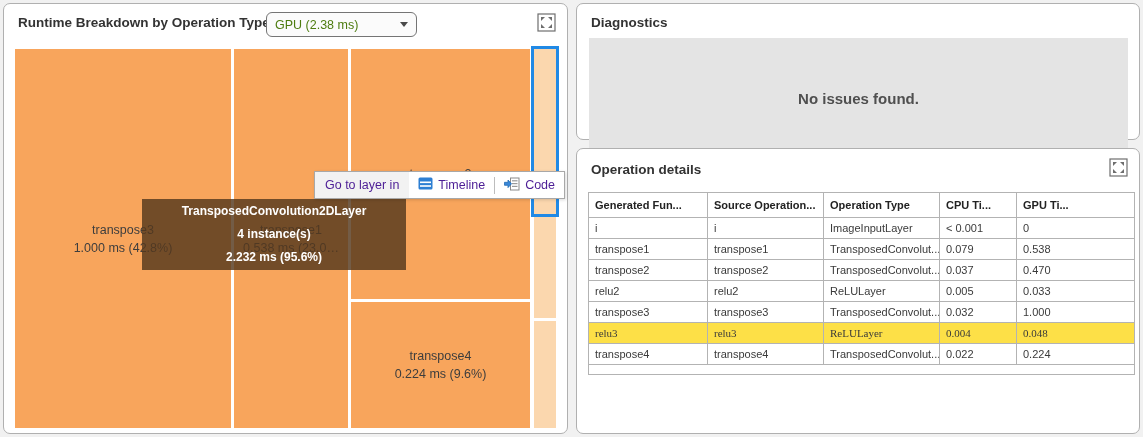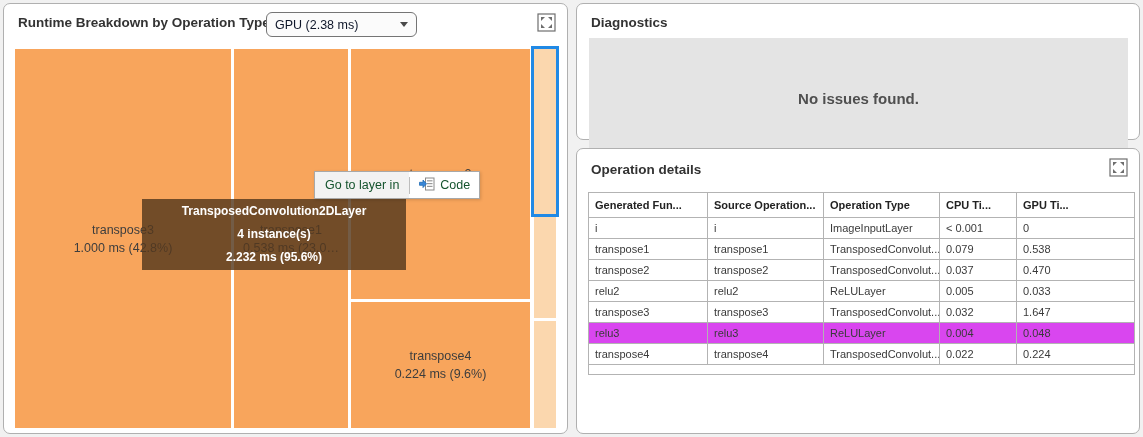--- a/index.html
+++ b/index.html
@@ -9,21 +9,21 @@
   #diag-panel{left:576px;top:3px;width:564px;height:137px;border-radius:7px;}
   #ops-panel{left:576px;top:148px;width:564px;height:286px;padding-left:9px;}
   .panel-title{position:absolute;font-size:13.5px;font-weight:bold;color:#333;}
   #left-title{left:14px;top:11px;}
   #diag-title{left:14px;top:11px;}
   #ops-title{left:14px;top:13px;}
   
   #type-dropdown{position:absolute;left:262px;top:8px;width:151px;height:25px;background:#fbfbfb;
     border:1px solid #757575;border-radius:6px;display:flex;align-items:center;box-sizing:border-box;
     padding:0 8px;cursor:pointer;}
-  #type-dropdown .dd-text{font-size:12.5px;color:#0f172a;flex:1;}
+  #type-dropdown .dd-text{font-size:12.5px;color:#4d7c0f;flex:1;}
   .caret{width:0;height:0;border-left:4.5px solid transparent;border-right:4.5px solid transparent;
     border-top:5.5px solid #4a4a4a;margin-left:4px;}
   
   .expand-btn{position:absolute;width:19px;height:19px;cursor:pointer;}
   #left-expand{right:11px;top:9px;}
   #ops-expand{right:11px;top:9px;}
   
   .tm-block{position:absolute;background:#f8a55c;display:flex;flex-direction:column;
     align-items:center;justify-content:center;color:#3d3d3d;font-size:12.5px;line-height:18px;cursor:pointer;}
   #blk-t3{left:11px;top:45px;width:216px;height:379px;}
@@ -34,38 +34,38 @@
   #relu-sel{left:527px;top:42px;width:22px;height:165px;border:3px solid #2089e5;}
   #relu-b{left:530px;top:213px;width:22px;height:101px;}
   #relu-c{left:530px;top:317px;width:22px;height:107px;}
   
   #tm-tooltip{position:absolute;left:138px;top:195px;width:264px;height:71px;
     background:rgba(84,56,29,0.82);color:#fff;font-weight:bold;font-size:12px;
     display:flex;flex-direction:column;align-items:center;justify-content:center;
     line-height:23px;text-align:center;z-index:5;}
   
   #layer-popup{position:absolute;left:310px;top:167px;height:26px;z-index:6;background:#fff;
-    border:1px solid #a8a8a8;display:flex;align-items:center;font-size:12.5px;color:#14532d;
+    border:1px solid #a8a8a8;display:flex;align-items:center;font-size:12.5px;color:#4c1d95;
     box-shadow:1px 1px 3px rgba(0,0,0,0.15);}
   #layer-popup .pop-label{background:#f2f2f2;height:100%;display:flex;align-items:center;
     padding:0 10px;box-sizing:border-box;}
   .pop-item{display:flex;align-items:center;gap:5px;padding:0 9px;cursor:pointer;height:100%;}
   .pop-sep{width:1px;height:17px;background:#bdbdbd;}
   
   #diag-box{position:absolute;left:12px;top:34px;width:539px;height:121px;background:#e4e4e4;
     display:flex;align-items:center;justify-content:center;}
   #diag-msg{font-size:15px;font-weight:bold;color:#4f4f4f;}
   
   #ops-table{position:absolute;left:11px;top:43px;border-collapse:collapse;table-layout:fixed;
     width:546px;font-size:11px;color:#3a3a3a;}
   #ops-table th,#ops-table td{border:1px solid #b3b3b3;padding:0 0 0 6px;overflow:hidden;
     white-space:nowrap;text-overflow:clip;text-align:left;box-sizing:border-box;}
   #ops-table th{height:25px;font-weight:bold;color:#222;cursor:pointer;}
   #ops-table td{height:21px;}
-  #ops-table tr.selected td{background:#d946ef;}
+  #ops-table tr.selected td{background:#fde047;font-family:Liberation Serif, serif;}
   #ops-table tr.filler td{height:10px;}
   #ops-table{border:1px solid #919191;}
   tbody tr{cursor:pointer;}
 </style>
 </head>
 <body>
 
 <div class="panel" id="left-panel">
   <div class="panel-title" id="left-title">Runtime Breakdown by Operation Type</div>
 
@@ -106,20 +106,30 @@
   <div class="tm-light" id="relu-c"></div>
 
   <div id="tm-tooltip">
     <div>TransposedConvolution2DLayer</div>
     <div>4 instance(s)</div>
     <div>2.232 ms (95.6%)</div>
   </div>
 
   <div id="layer-popup">
     <div class="pop-label">Go to layer in</div>
+    <div class="pop-item">
+      <span>
+        <svg width="15" height="13" viewBox="0 0 15 13">
+          <rect x="0.5" y="0.5" width="14" height="12" rx="1.5" fill="#2d7fd3"></rect>
+          <rect x="2" y="4.5" width="11" height="1.6" fill="#fff"></rect>
+          <rect x="2" y="8.2" width="11" height="1.6" fill="#fff"></rect>
+        </svg>
+      </span>
+      <span>Timeline</span>
+    </div>
     <div class="pop-sep"></div>
     <div class="pop-item">
       <span>
         <svg width="16" height="14" viewBox="0 0 16 14">
           <rect x="6.5" y="1" width="8.5" height="12" fill="#fff" stroke="#8a8a8a"></rect>
           <rect x="8" y="3.2" width="5.5" height="1.2" fill="#9a9a9a"></rect>
           <rect x="8" y="6" width="5.5" height="1.2" fill="#9a9a9a"></rect>
           <rect x="8" y="8.8" width="5.5" height="1.2" fill="#9a9a9a"></rect>
           <path d="M0.5 5.3 L4 5.3 L4 3 L7.5 6.8 L4 10.6 L4 8.3 L0.5 8.3 Z" fill="#3a87d8" stroke="#1f6cb5" stroke-width="0.8"></path>
         </svg>
@@ -192,21 +202,21 @@
           <td>relu2</td>
           <td>ReLULayer</td>
           <td>0.005</td>
           <td>0.033</td>
         </tr>
         <tr>
           <td>transpose3</td>
           <td>transpose3</td>
           <td>TransposedConvolut...</td>
           <td>0.032</td>
-          <td>1.647</td>
+          <td>1.000</td>
         </tr>
         <tr class="selected">
           <td>relu3</td>
           <td>relu3</td>
           <td>ReLULayer</td>
           <td>0.004</td>
           <td>0.048</td>
         </tr>
         <tr>
           <td>transpose4</td>

